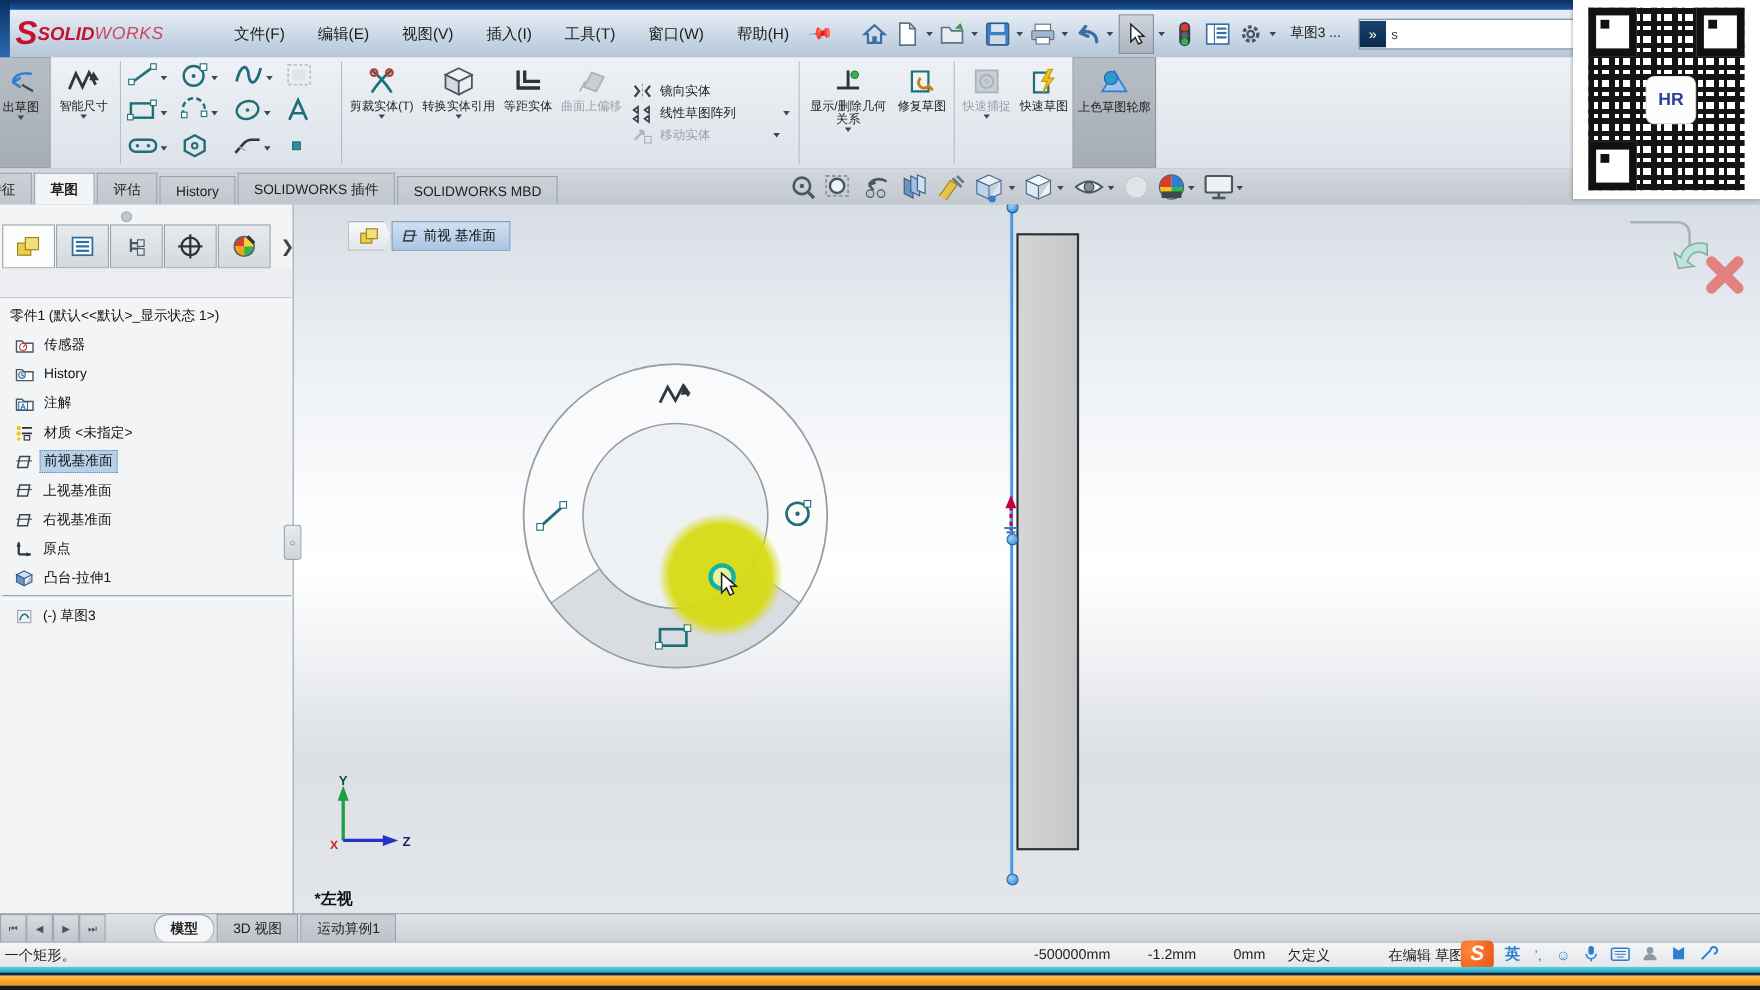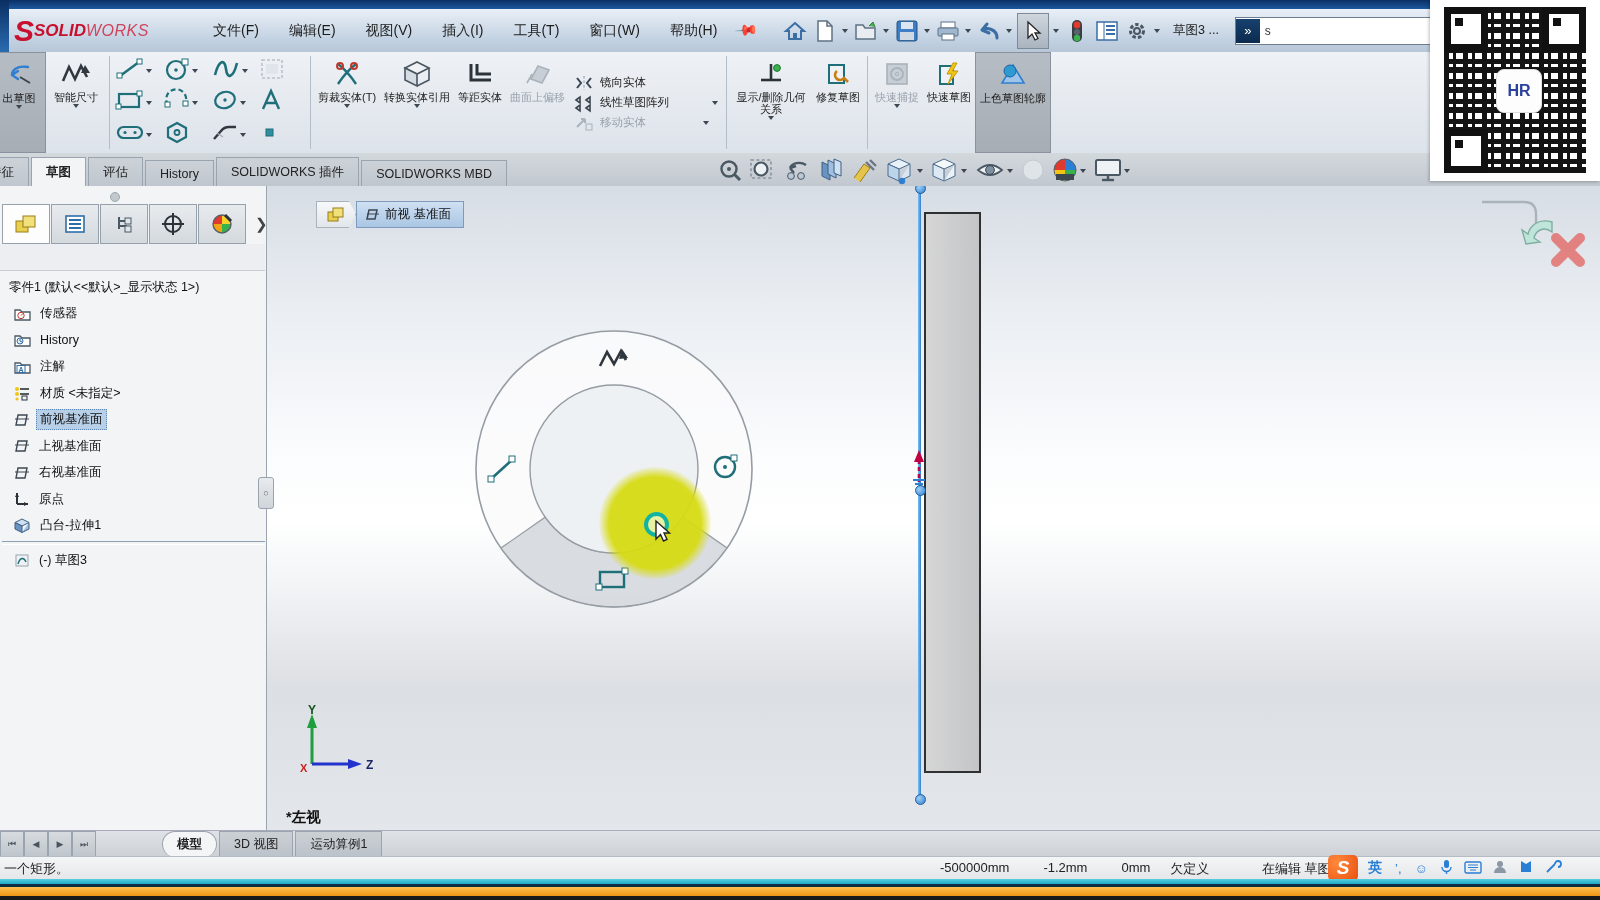--- a/index.html
+++ b/index.html
@@ -776,21 +776,21 @@
       <span class="lbl">(-) 草图3</span>
     </div>
   </div>
   <div class="abs" id="splitterTab">○</div>
 
   <div class="abs" id="sheetbar">
     <span class="navbtn">⏮</span>
     <span class="navbtn">◀</span>
     <span class="navbtn">▶</span>
     <span class="navbtn">⏭</span>
-    <span class="stab active" style="margin-left:66px;border-radius:13px;">模型</span>
+    <span class="stab active" style="margin-left:44px;border-radius:13px;">模型</span>
     <span class="stab">3D 视图</span>
     <span class="stab">运动算例1</span>
   </div>
 
   <div class="abs" id="statusbar">
     <span id="statusmsg">一个矩形。</span>
     <span id="statusright">
       <span>-500000mm</span>
       <span>-1.2mm</span>
       <span>0mm</span>

